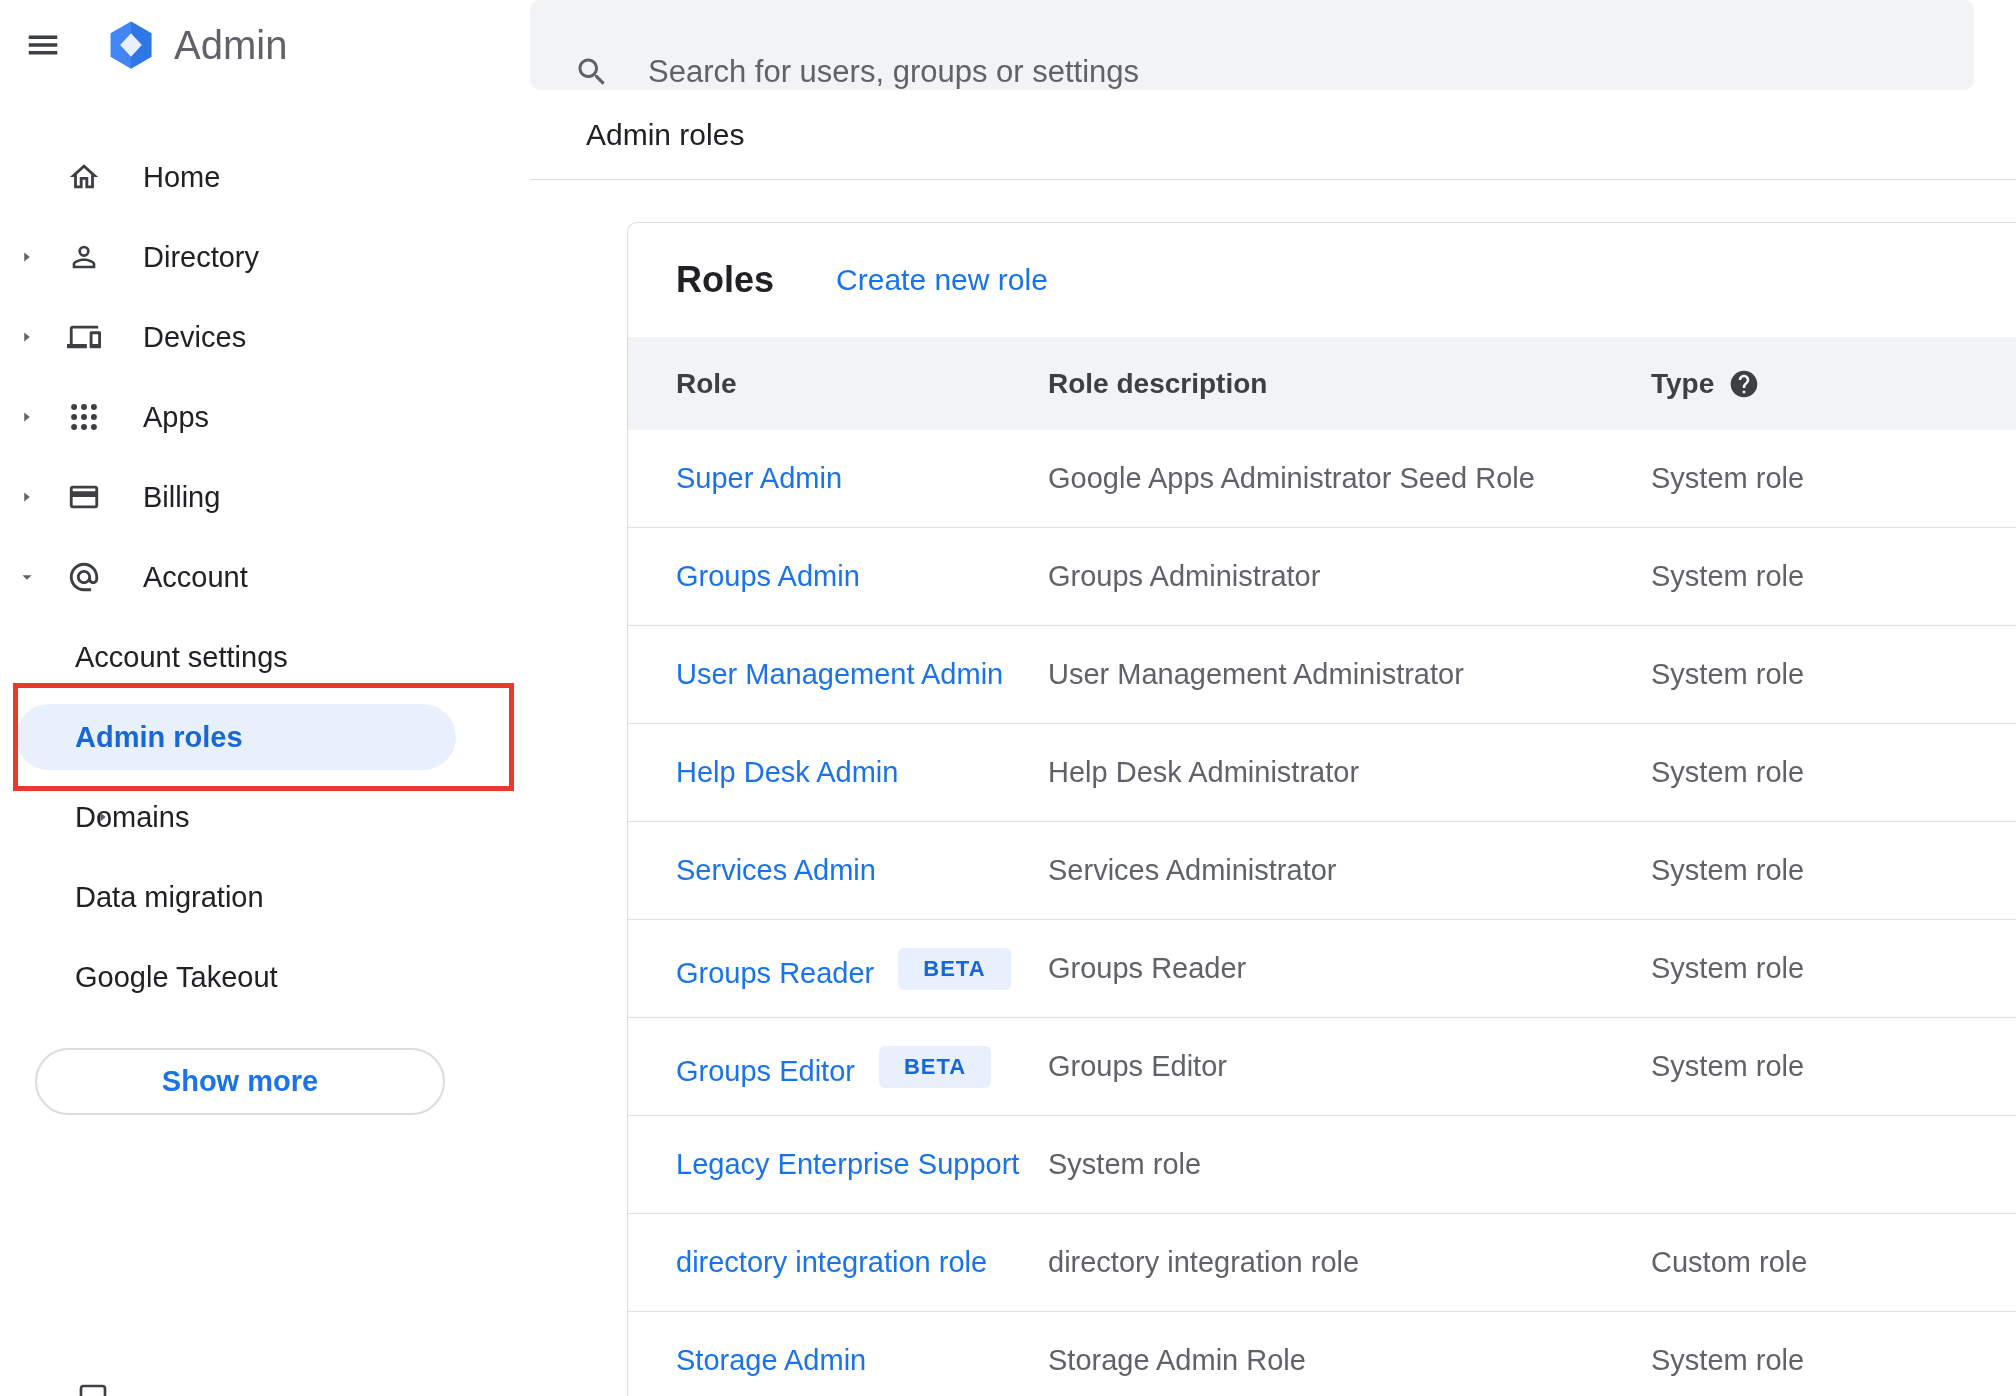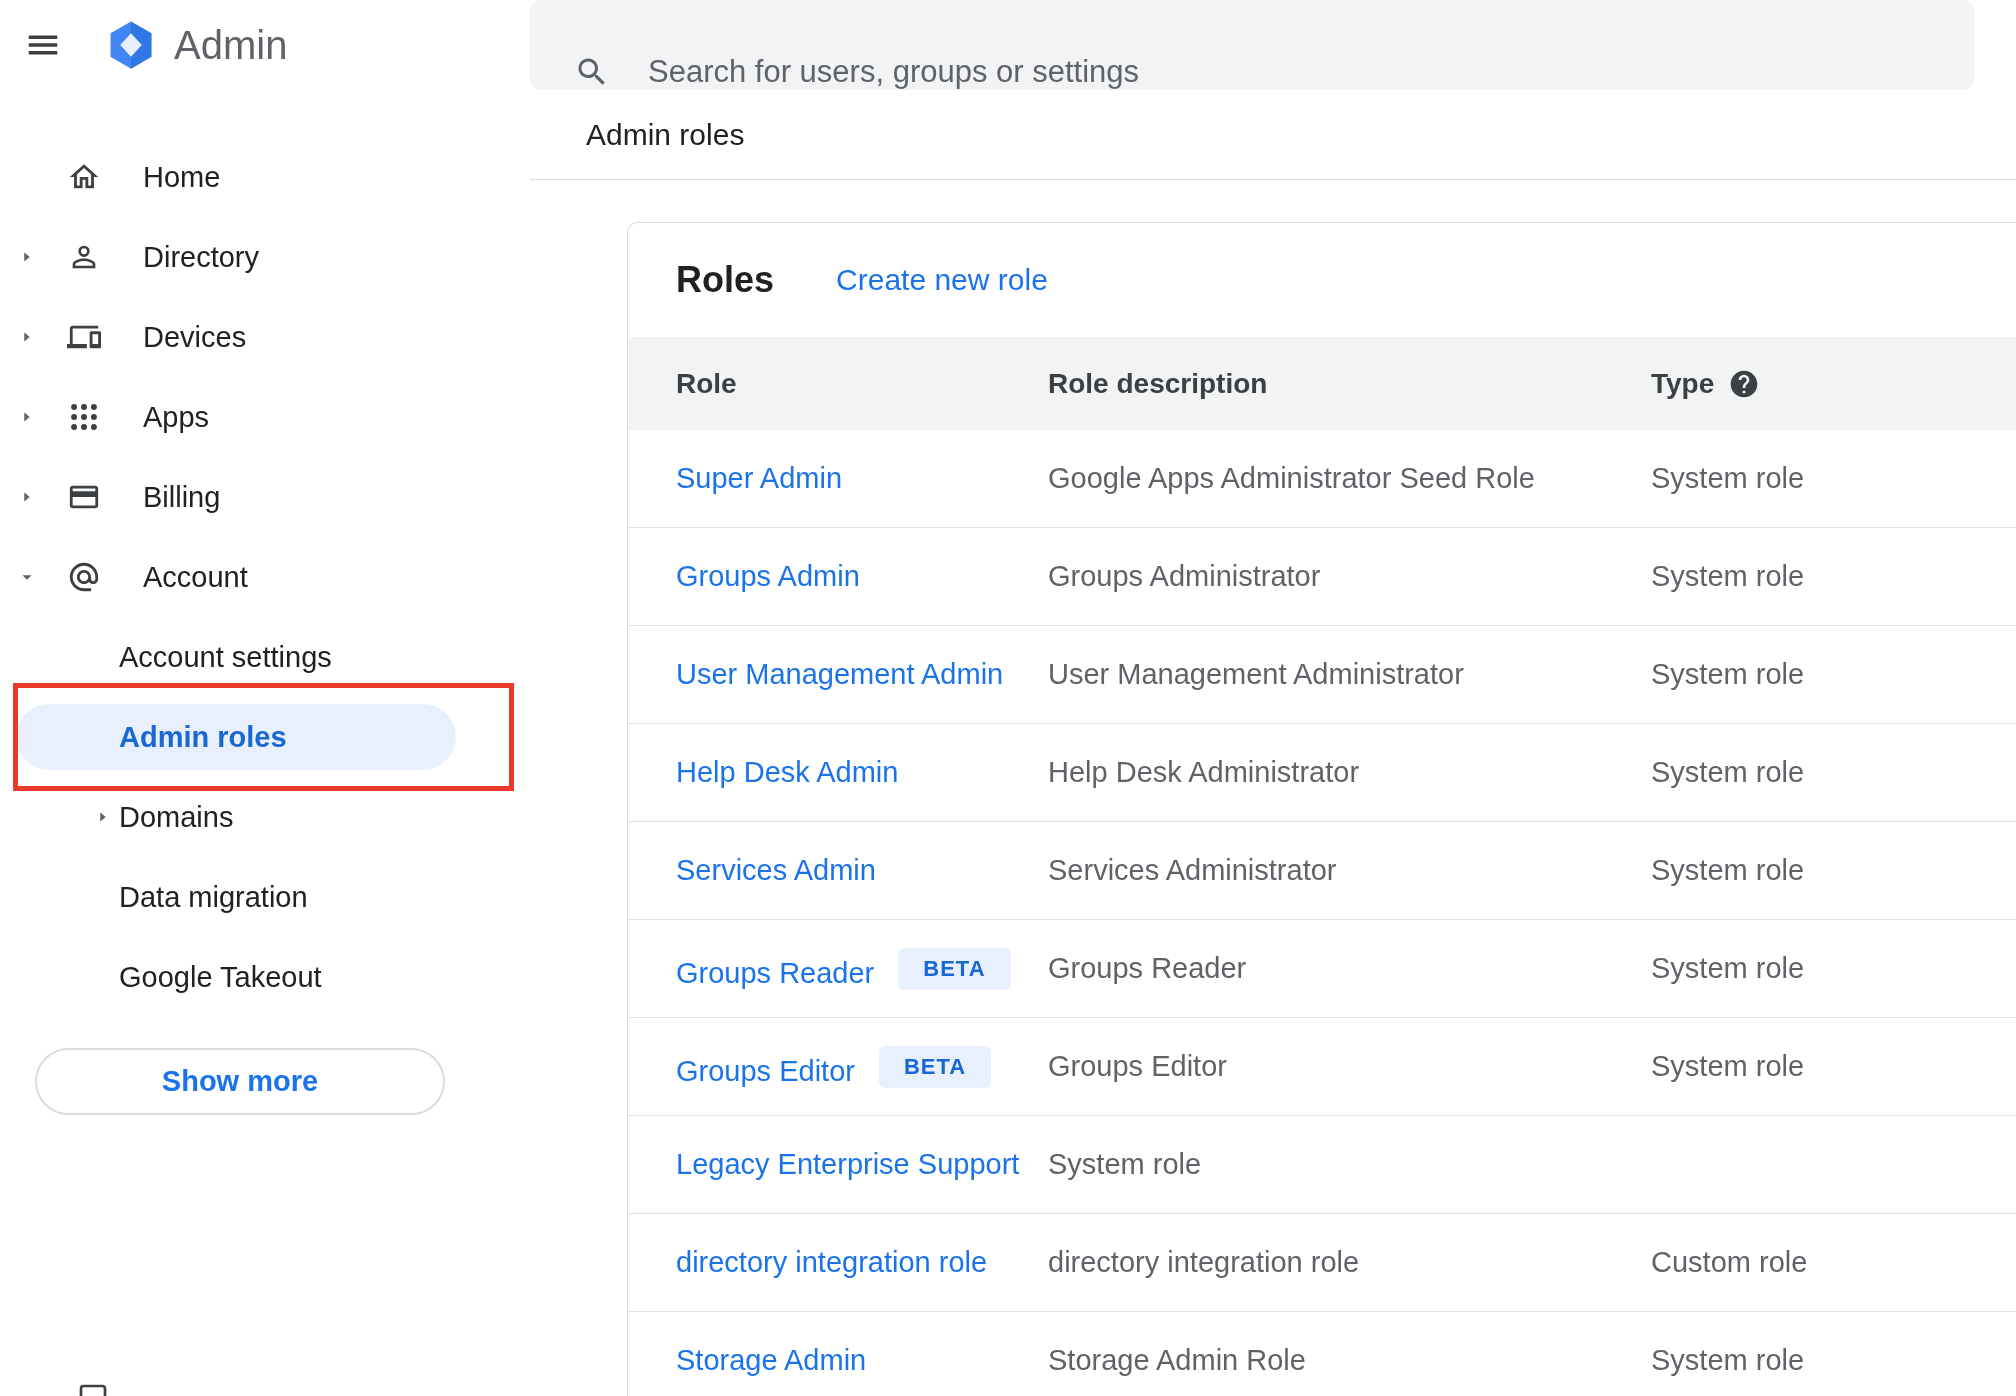--- a/index.html
+++ b/index.html
@@ -18,21 +18,21 @@
 
   .nav { margin-top:47px; }
   .nav-item { display:flex; align-items:center; height:80px; cursor:pointer;gap:11px; }
   .arrow { width:22px; margin-left:16px; display:flex; color:#5f6368; }
   .arrow svg { width:22px; height:22px; }
   .nicon { margin-left:18px; display:flex; color:#3c4043; }
   .nicon svg { width:34px; height:34px; }
   .nav-item .nlabel { margin-left:31px; font-size:29px; color:#202124; }
 
   .nav-child { position:relative; z-index:0; height:80px; display:flex; align-items:center;
-    padding-left:119px; cursor:pointer; }
+    padding-left:75px; cursor:pointer; }
   .nav-child .nlabel { font-size:29px; color:#202124; }
   .nav-child .child-arrow { position:absolute; left:92px; top:50%; transform:translateY(-50%);
     display:flex; color:#5f6368; }
   .nav-child .child-arrow svg { width:22px; height:22px; }
   .nav-child.selected::before { content:""; position:absolute; z-index:-1; left:16px; right:74px;
     top:7px; bottom:7px; background:var(--selected-bg,#e8f0fe); border-radius:40px; }
   .nav-child.selected .nlabel { color:var(--selected-text,#1967d2); font-weight:700; }
   .nav-child.annotated::after { content:""; position:absolute; left:13px; right:16px;
     top:-14px; bottom:-14px; border:5px solid var(--annotation-red,#e8392b); pointer-events:none; }
 

